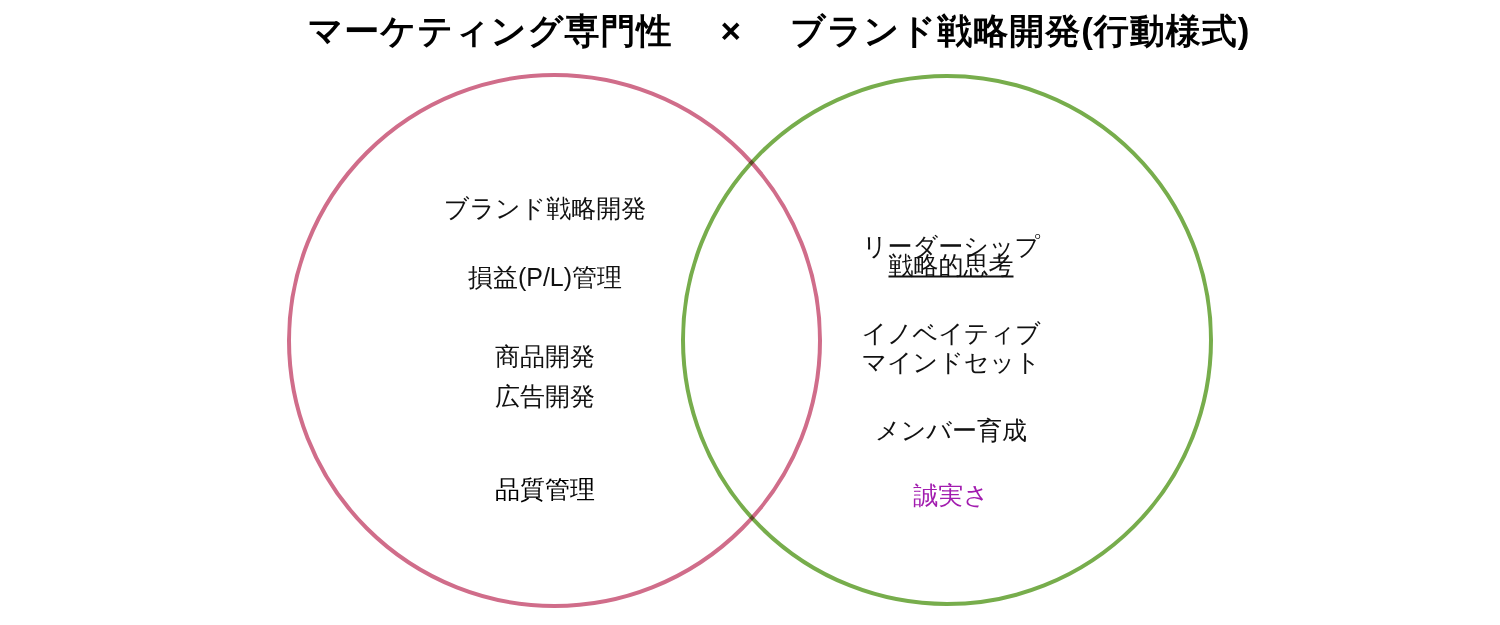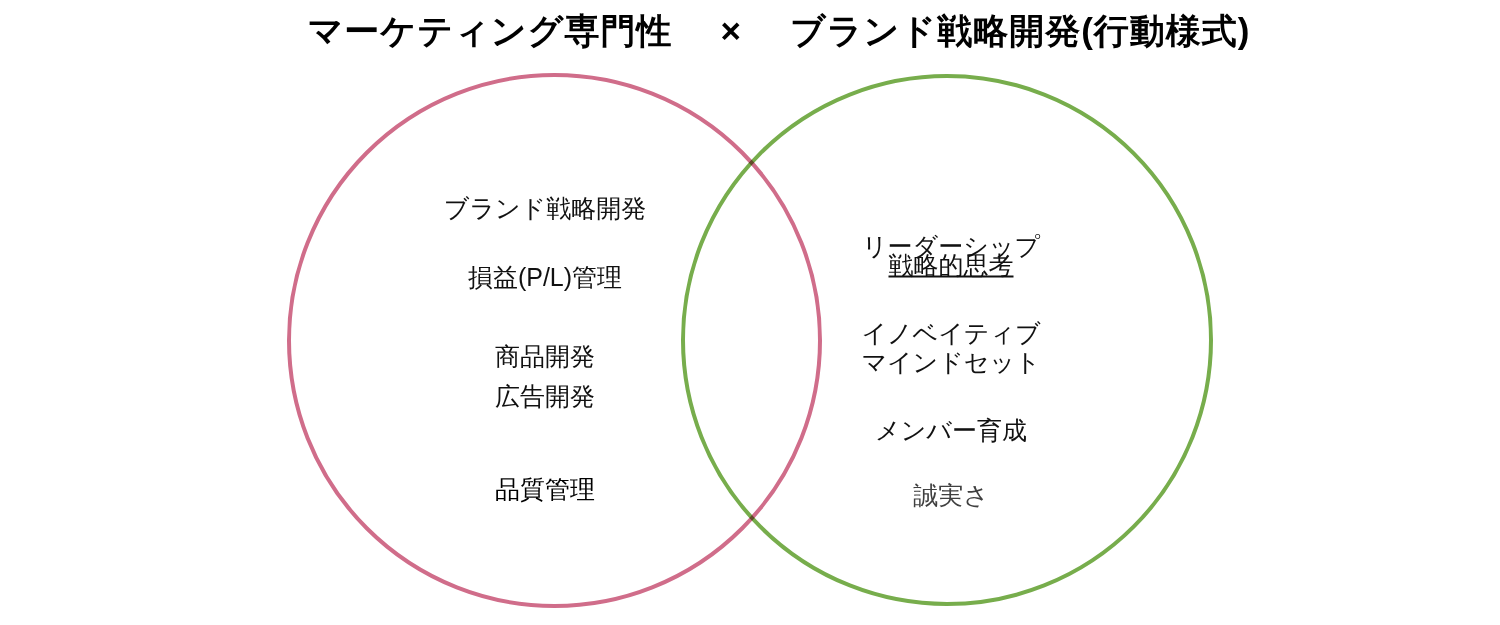--- a/index.html
+++ b/index.html
@@ -91,15 +91,15 @@
   <div class="vlabel l0" style="color: rgb(17, 17, 17);">ブランド戦略開発</div>
   <div class="vlabel l2" style="color: rgb(17, 17, 17); margin-top: 8px;">商品開発</div>
   <div class="vlabel l3" style="color: rgb(17, 17, 17);">広告開発</div>
   <div class="vlabel l4" style="color: #000000;">品質管理</div>
 
   <div class="vlabel r0" style="color: rgb(17, 17, 17);">リーダーシップ</div>
   <div class="vlabel r1" style="color: rgb(17, 17, 17);">戦略的思考</div>
   <div class="vlabel r2" style="color: rgb(17, 17, 17);">イノベイティブ
 マインドセット</div>
   <div class="vlabel r3" style="color: rgb(17, 17, 17);">メンバー育成</div>
-  <div class="vlabel r4" style="color: #404040;">誠実さ</div>
+  <div class="vlabel r4" style="color: #a21caf;">誠実さ</div>
 
 </div>
 
 </body></html>

